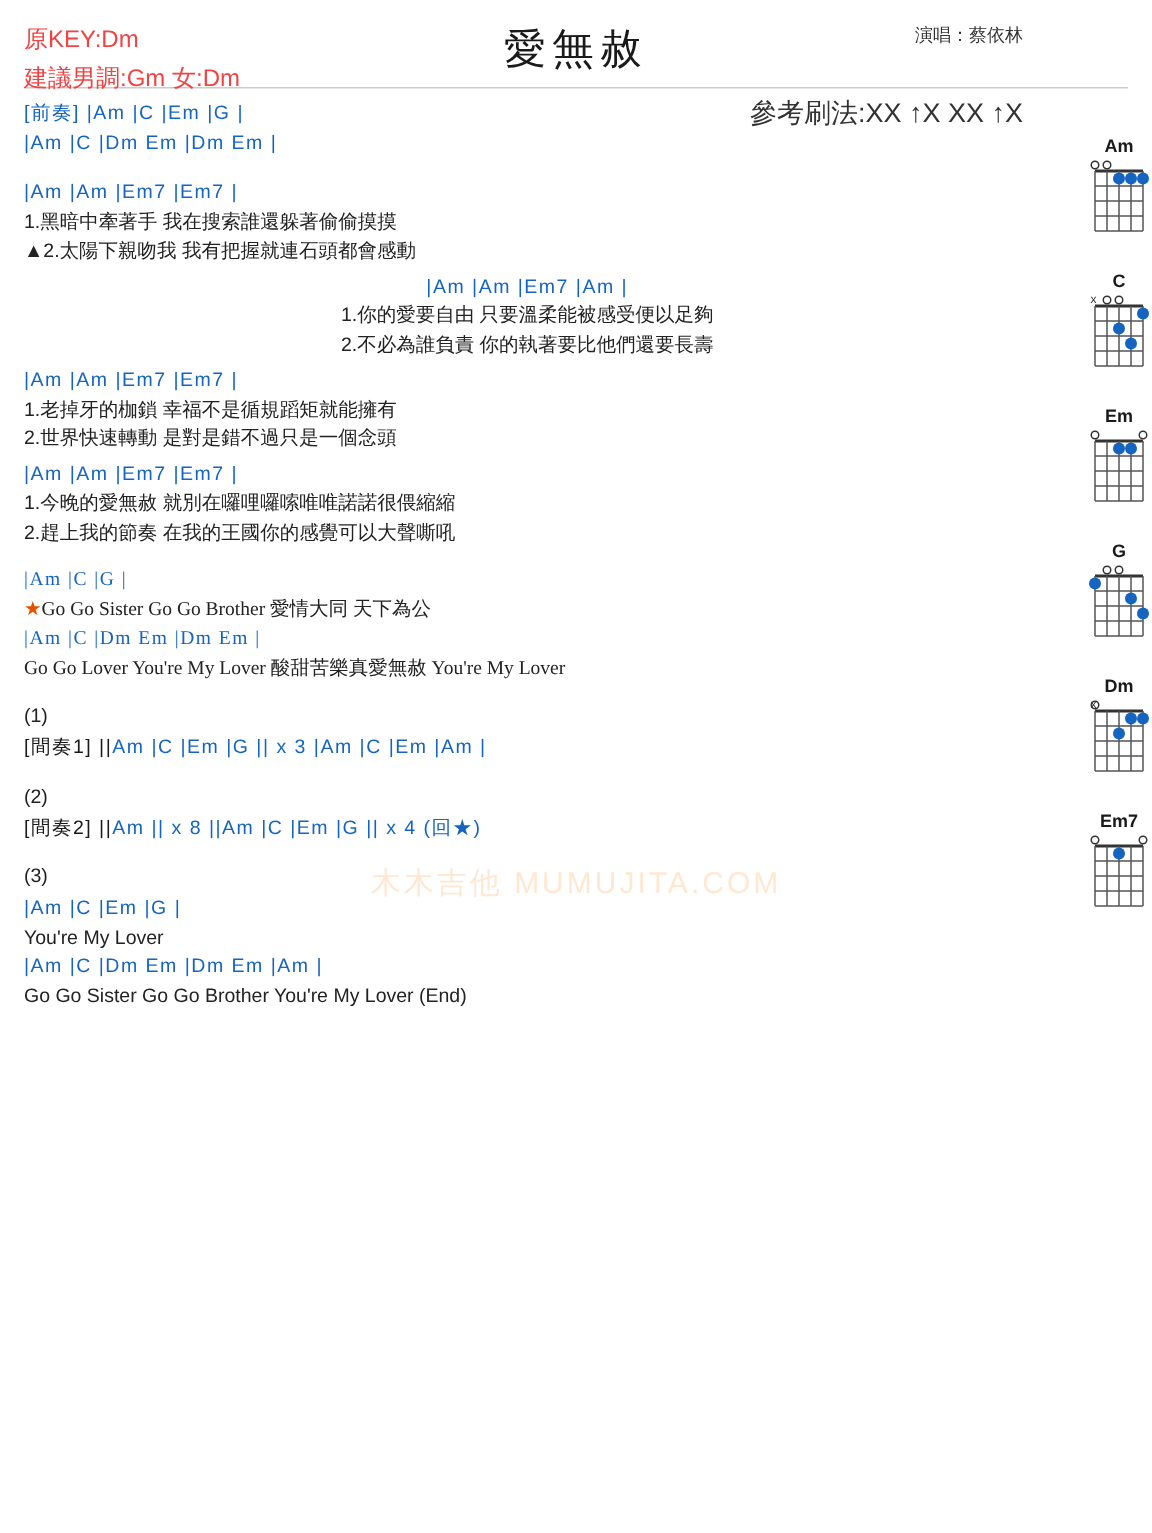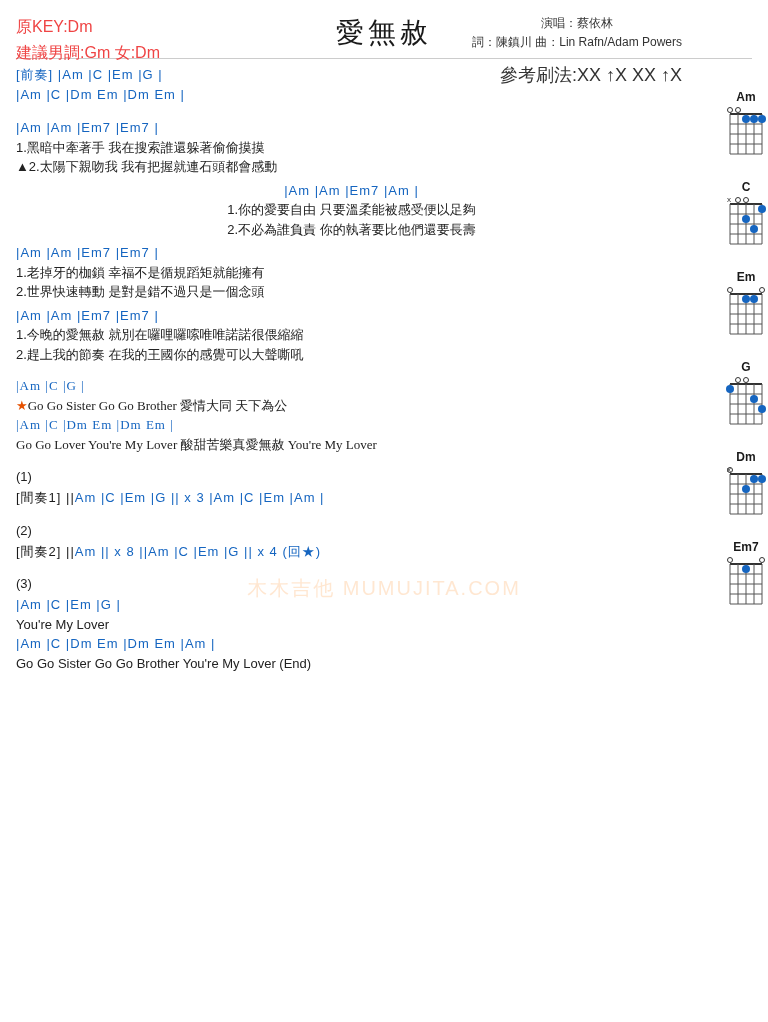--- a/index.html
+++ b/index.html
@@ -40,21 +40,21 @@
       color: #ef4444;
       line-height: 1.6;
     }
     .meta-right {
       position: absolute;
       right: 110px;
       top: 0;
       font-size: 12px;
       color: #333;
       line-height: 1.6;
-      text-align: center;
+      text-align: right;
     }
     .chord-diagrams {
       position: absolute;
       right: 0;
       top: 90px;
       display: flex;
       flex-direction: column;
       gap: 20px;
       align-items: center;
     }
@@ -246,21 +246,20 @@
   </div>
 
   <div class="header" style="margin-bottom:2px;">
     <div class="meta-left">
       <div>原KEY:Dm</div>
       <div>建議男調:Gm 女:Dm</div>
     </div>
     <div class="title">愛無赦</div>
     <div class="meta-right" style="position:absolute;right:70px;top:0;">
       <div>演唱：蔡依林</div>
-      <div>詞：陳鎮川  曲：Lin Rafn/Adam Powers</div>
     </div>
   </div>
 
   <hr class="divider">
 
   <div style="position:relative;">
 
     <div style="position:absolute;right:70px;top:-2px;font-size:18px;color:#333;">參考刷法:XX ↑X XX ↑X</div>
 
     <div class="section" style="margin-right:65px;">

